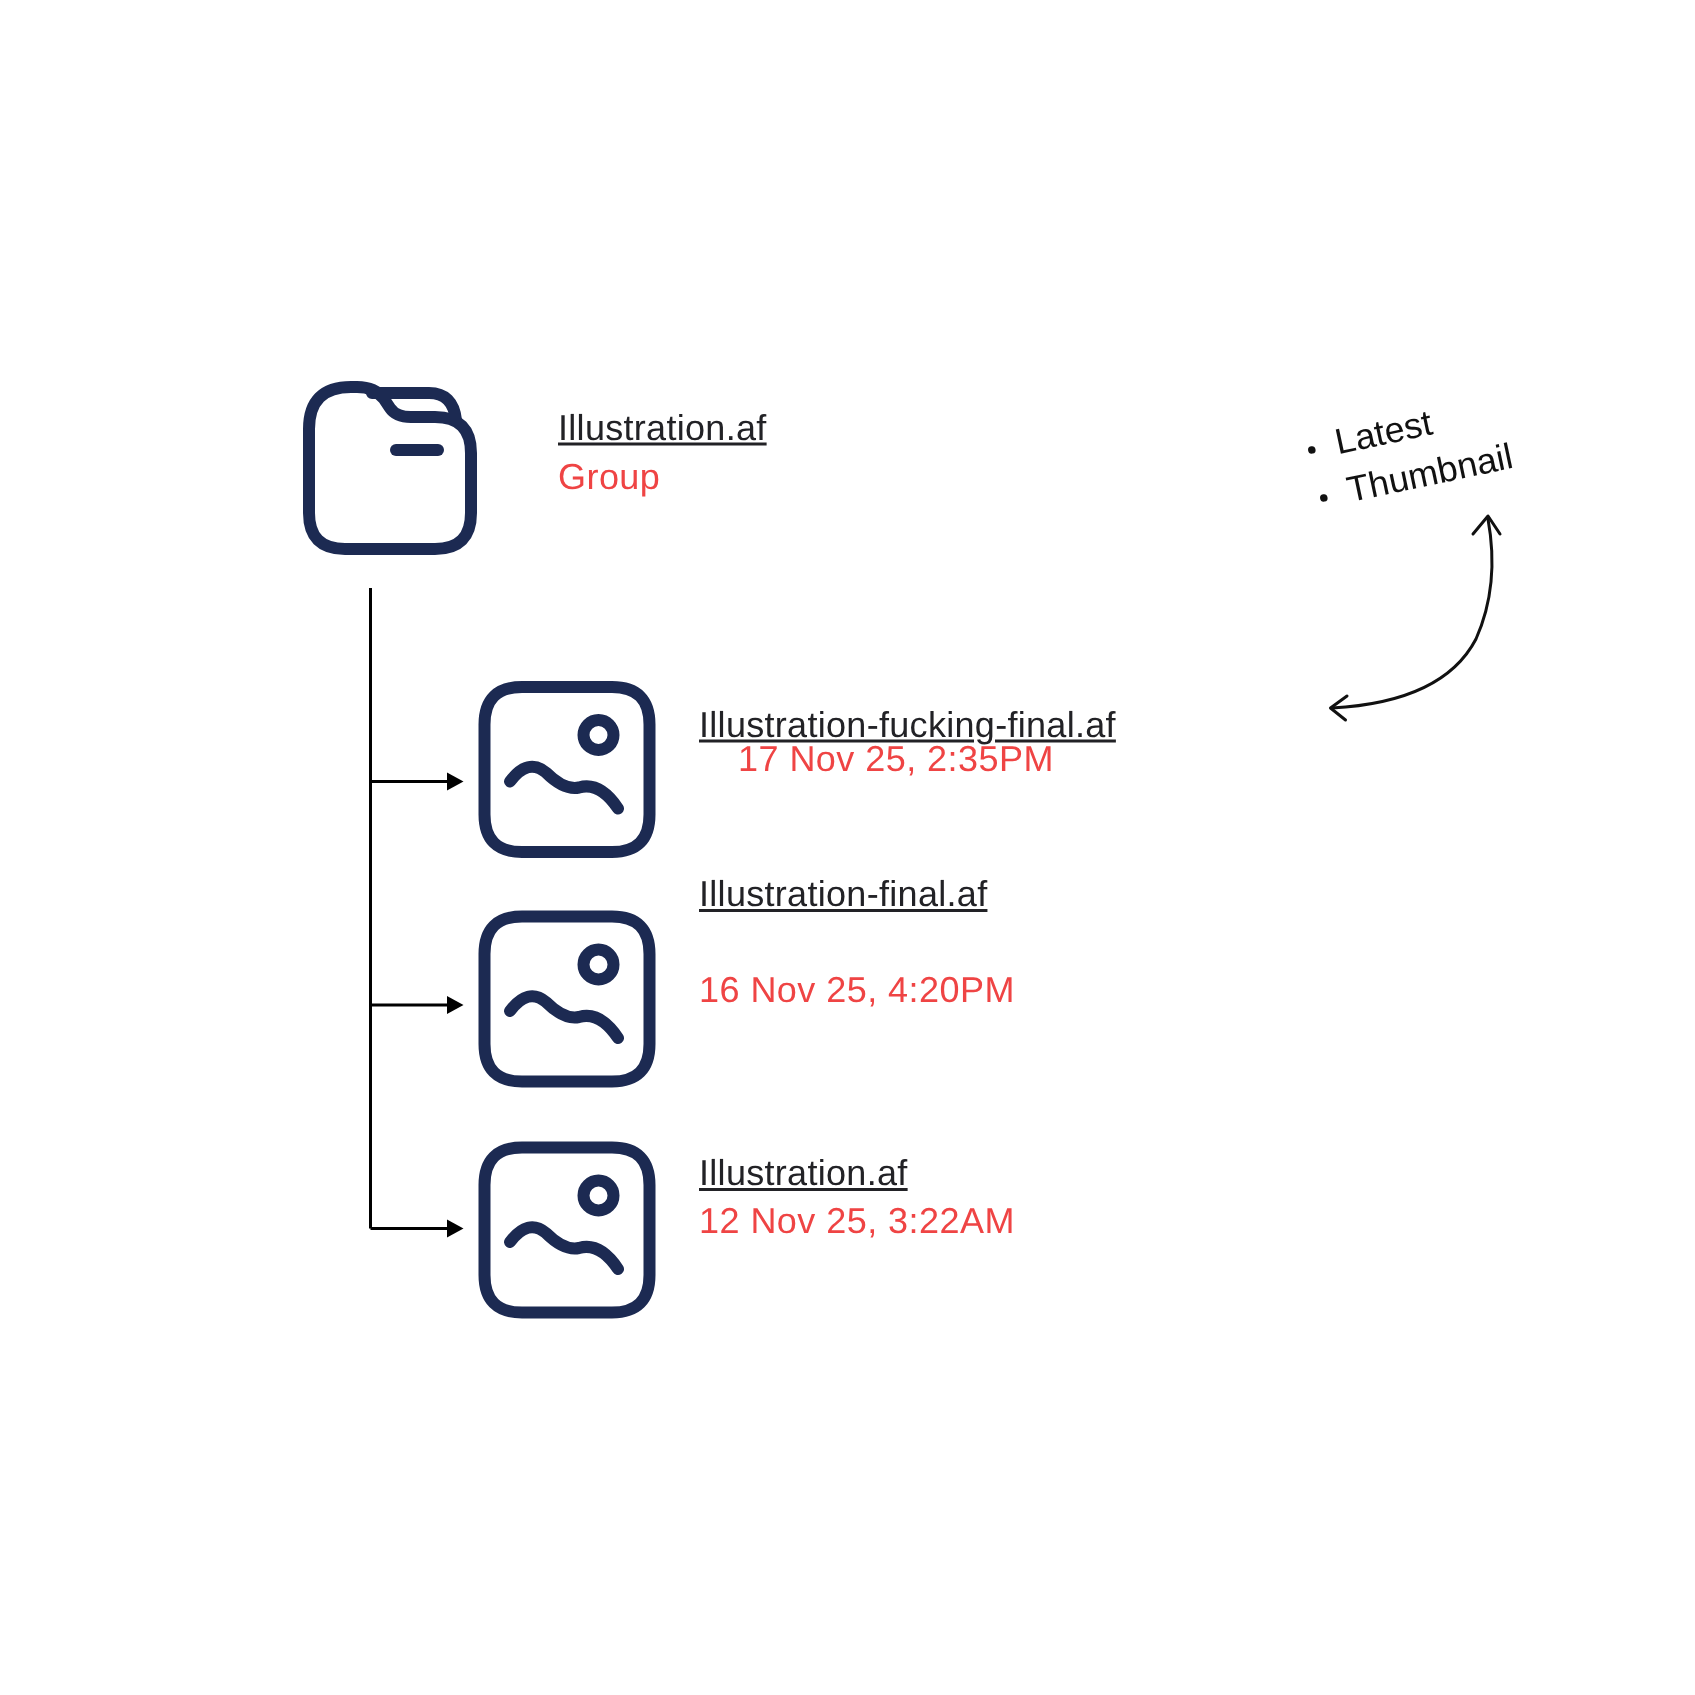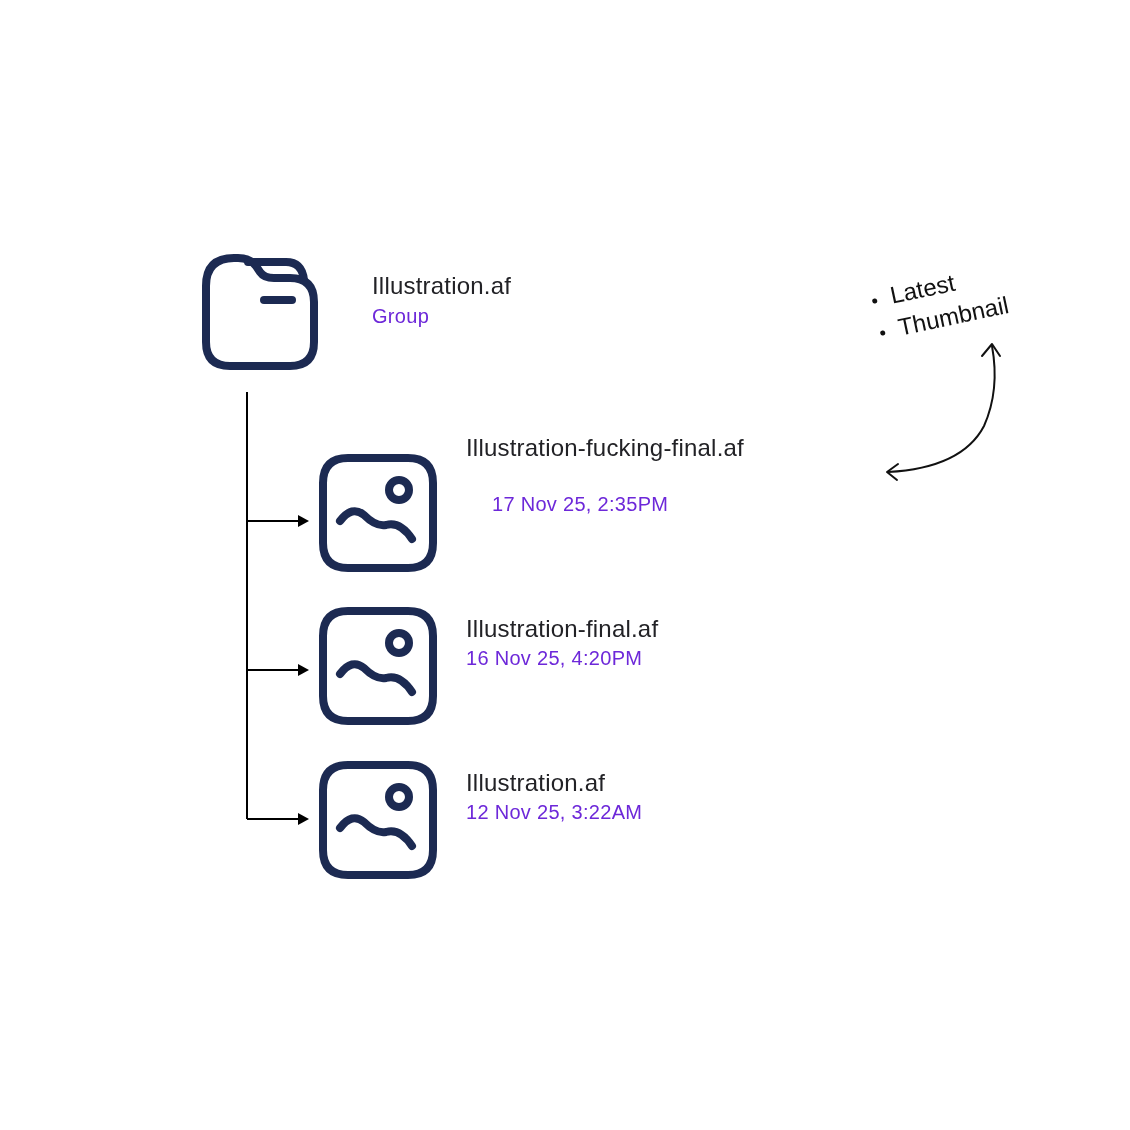--- a/index.html
+++ b/index.html
@@ -1,20 +1,20 @@
 <!DOCTYPE html>
 <html><head>
 <meta charset="utf-8">
 <style>
   html, body { margin: 0; padding: 0; background: #ffffff; }
   body { width: 1130px; height: 1130px; position: relative; overflow: hidden;
          font-family: "Liberation Sans", "DejaVu Sans", sans-serif; }
   .abs { position: absolute; }
-  .title { font-size: 24px; color: #222226; letter-spacing: 0.2px; white-space: nowrap; }
-  .sub { font-size: 20px; color: #6d28d9; letter-spacing: 0.3px; white-space: nowrap; }
+  .title { font-size: 24px; color: #222226; letter-spacing: 0.2px; white-space: nowrap; text-decoration: underline; }
+  .sub { font-size: 24px; color: #ef4444; letter-spacing: 0.3px; white-space: nowrap; }
   .note { position: absolute; font-size: 24px; color: #111; white-space: nowrap; transform-origin: left center; }
   .note .dot { display: inline-block; width: 5px; height: 5px; border-radius: 50%; background: #111; margin-right: 14px; vertical-align: middle; }
 </style>
 </head>
 <body>
 
 <svg class="abs" style="left:0;top:0" width="1130" height="1130">
   <g stroke="#000" stroke-width="2" fill="none">
     <line x1="247" y1="392" x2="247" y2="819"></line>
     <line x1="247" y1="521" x2="300" y2="521"></line>
@@ -41,33 +41,33 @@
 
 <div>
   <div>
     <svg class="abs" style="left:318px;top:453px" width="120" height="120" viewBox="0 0 120 120">
       <g stroke="#1c2a52" stroke-width="8" fill="none" stroke-linecap="round" stroke-linejoin="round">
         <path d="M30 5 L90 5 Q115 5 115 30 L115 90 Q115 115 90 115 L30 115 Q5 115 5 90 L5 30 Q5 5 30 5 Z"></path>
         <circle cx="81" cy="37" r="10"></circle>
         <path d="M22 68 Q34 52 46 62 Q58 74 68 72 Q82 68 94 86"></path>
       </g>
     </svg>
-    <div class="abs title" style="left:466px;top:434px">Illustration-fucking-final.af</div>
+    <div class="abs title" style="left:466px;top:470px">Illustration-fucking-final.af</div>
     <div class="abs sub" style="left:492px;top:493px">17 Nov 25, 2:35PM</div>
   </div>
 
   <div>
     <svg class="abs" style="left:318px;top:606px" width="120" height="120" viewBox="0 0 120 120">
       <g stroke="#1c2a52" stroke-width="8" fill="none" stroke-linecap="round" stroke-linejoin="round">
         <path d="M30 5 L90 5 Q115 5 115 30 L115 90 Q115 115 90 115 L30 115 Q5 115 5 90 L5 30 Q5 5 30 5 Z"></path>
         <circle cx="81" cy="37" r="10"></circle>
         <path d="M22 68 Q34 52 46 62 Q58 74 68 72 Q82 68 94 86"></path>
       </g>
     </svg>
-    <div class="abs title" style="left:466px;top:615px">Illustration-final.af</div>
+    <div class="abs title" style="left:466px;top:583px">Illustration-final.af</div>
     <div class="abs sub" style="left:466px;top:647px">16 Nov 25, 4:20PM</div>
   </div>
 
   <div>
     <svg class="abs" style="left:318px;top:760px" width="120" height="120" viewBox="0 0 120 120">
       <g stroke="#1c2a52" stroke-width="8" fill="none" stroke-linecap="round" stroke-linejoin="round">
         <path d="M30 5 L90 5 Q115 5 115 30 L115 90 Q115 115 90 115 L30 115 Q5 115 5 90 L5 30 Q5 5 30 5 Z"></path>
         <circle cx="81" cy="37" r="10"></circle>
         <path d="M22 68 Q34 52 46 62 Q58 74 68 72 Q82 68 94 86"></path>
       </g>

